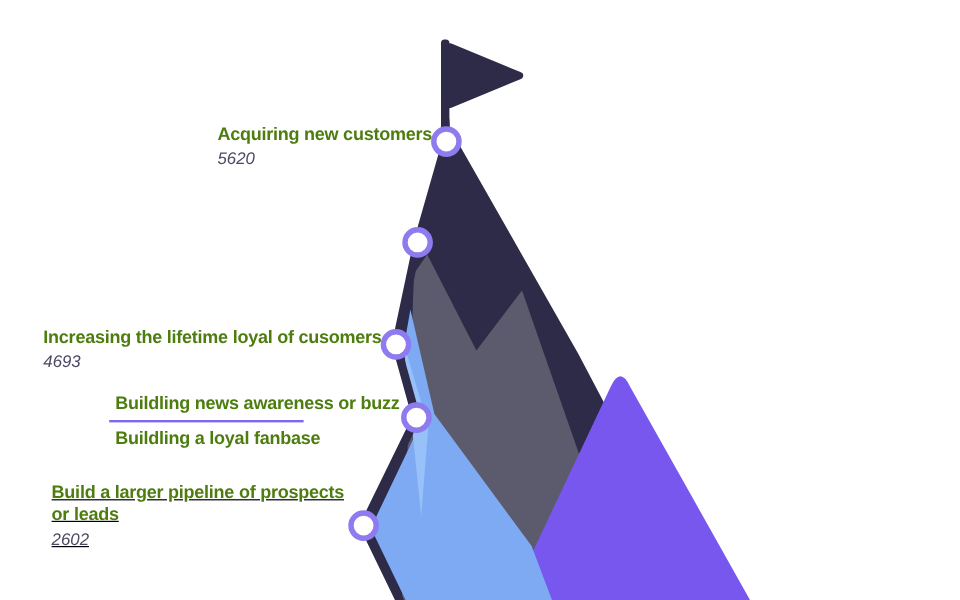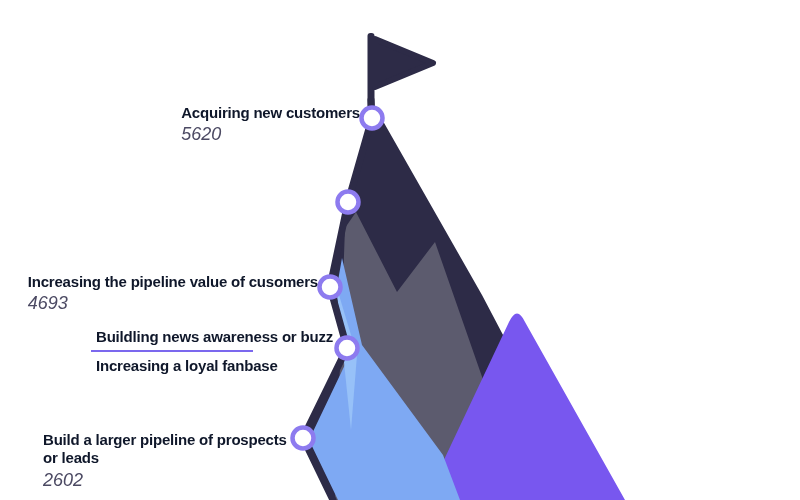--- a/index.html
+++ b/index.html
@@ -9,34 +9,34 @@
     overflow:hidden;
     background:#ffffff;
     font-family:"Liberation Sans", sans-serif;
   }
   .stage svg { position:absolute; left:0; top:0; }
   .milestone { position:absolute; text-align:left; }
   .m-label {
     font-weight:bold;
     font-size:15px;
     line-height:1.22;
-    color:#0f172a;
+    color:#4d7c0f;
     letter-spacing:-0.2px;
     white-space:nowrap;
   }
   .m-label.wrap { white-space:normal; }
   .m-underline {
     height:2px;
     background:#7b68ee;
     width:162px;
     margin:4px 0 5px -5px;
   }
   .m-value {
     font-style:italic;
-    font-size:18px;
+    font-size:14px;
     color:#4c4a63;
     margin-top:2px;
   }
 </style>
 </head>
 <body>
 
 <div class="stage">
 
   <svg width="800" height="500" viewBox="0 0 800 500">
@@ -65,28 +65,28 @@
     <circle cx="303" cy="438" r="10.5" fill="#ffffff" stroke-width="4.5" stroke="#8d7bef"></circle>
   </svg>
 
   <div class="milestone" style="right:440px; top:104px;">
     <div class="m-label">Acquiring new customers</div>
     <div class="m-value">5620</div>
   </div>
 
 
   <div class="milestone" style="right:482px; top:273px;">
-    <div class="m-label">Increasing the pipeline value of cusomers</div>
+    <div class="m-label">Increasing the lifetime loyal of cusomers</div>
     <div class="m-value">4693</div>
   </div>
 
   <div class="milestone" style="right:467px; top:328px;">
     <div class="m-label">Buildling news awareness or buzz</div>
     <div class="m-underline"></div>
-    <div class="m-label">Increasing a loyal fanbase</div>
+    <div class="m-label">Buildling a loyal fanbase</div>
   </div>
 
-  <div class="milestone" style="right:509px; top:431px; width:248px;">
+  <div class="milestone" style="right:509px; top:402px; width:248px;text-decoration:underline;">
     <div class="m-label wrap">Build a larger pipeline of prospects or leads</div>
     <div class="m-value">2602</div>
   </div>
 
 </div>
 
 </body></html>

